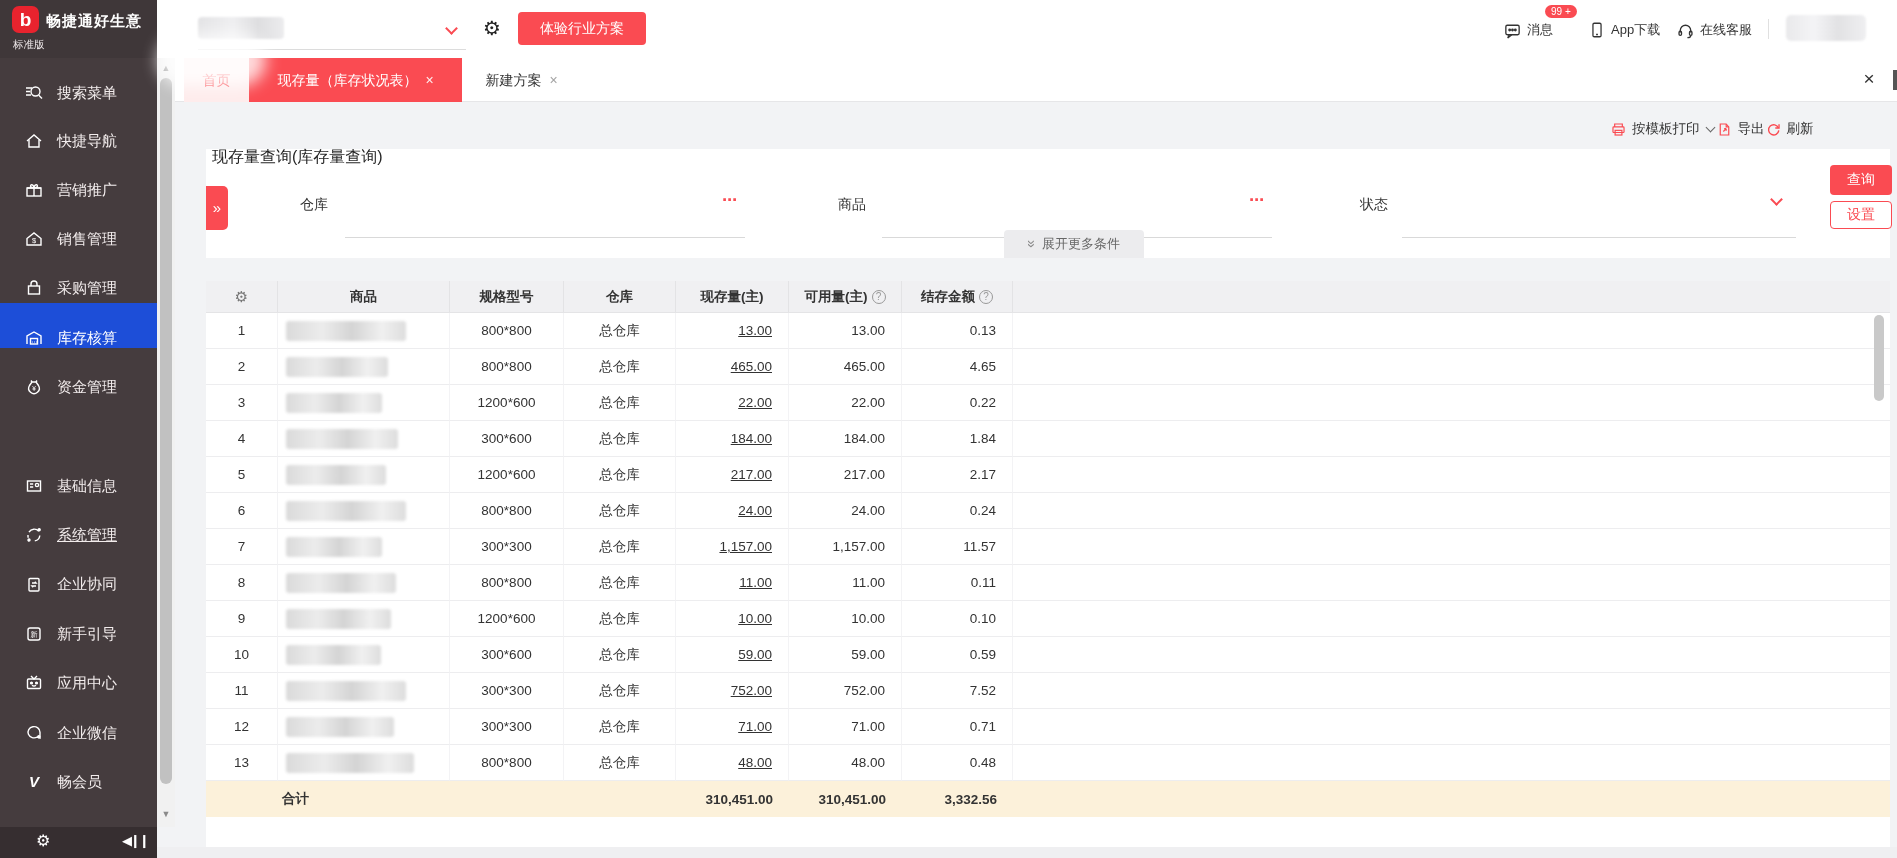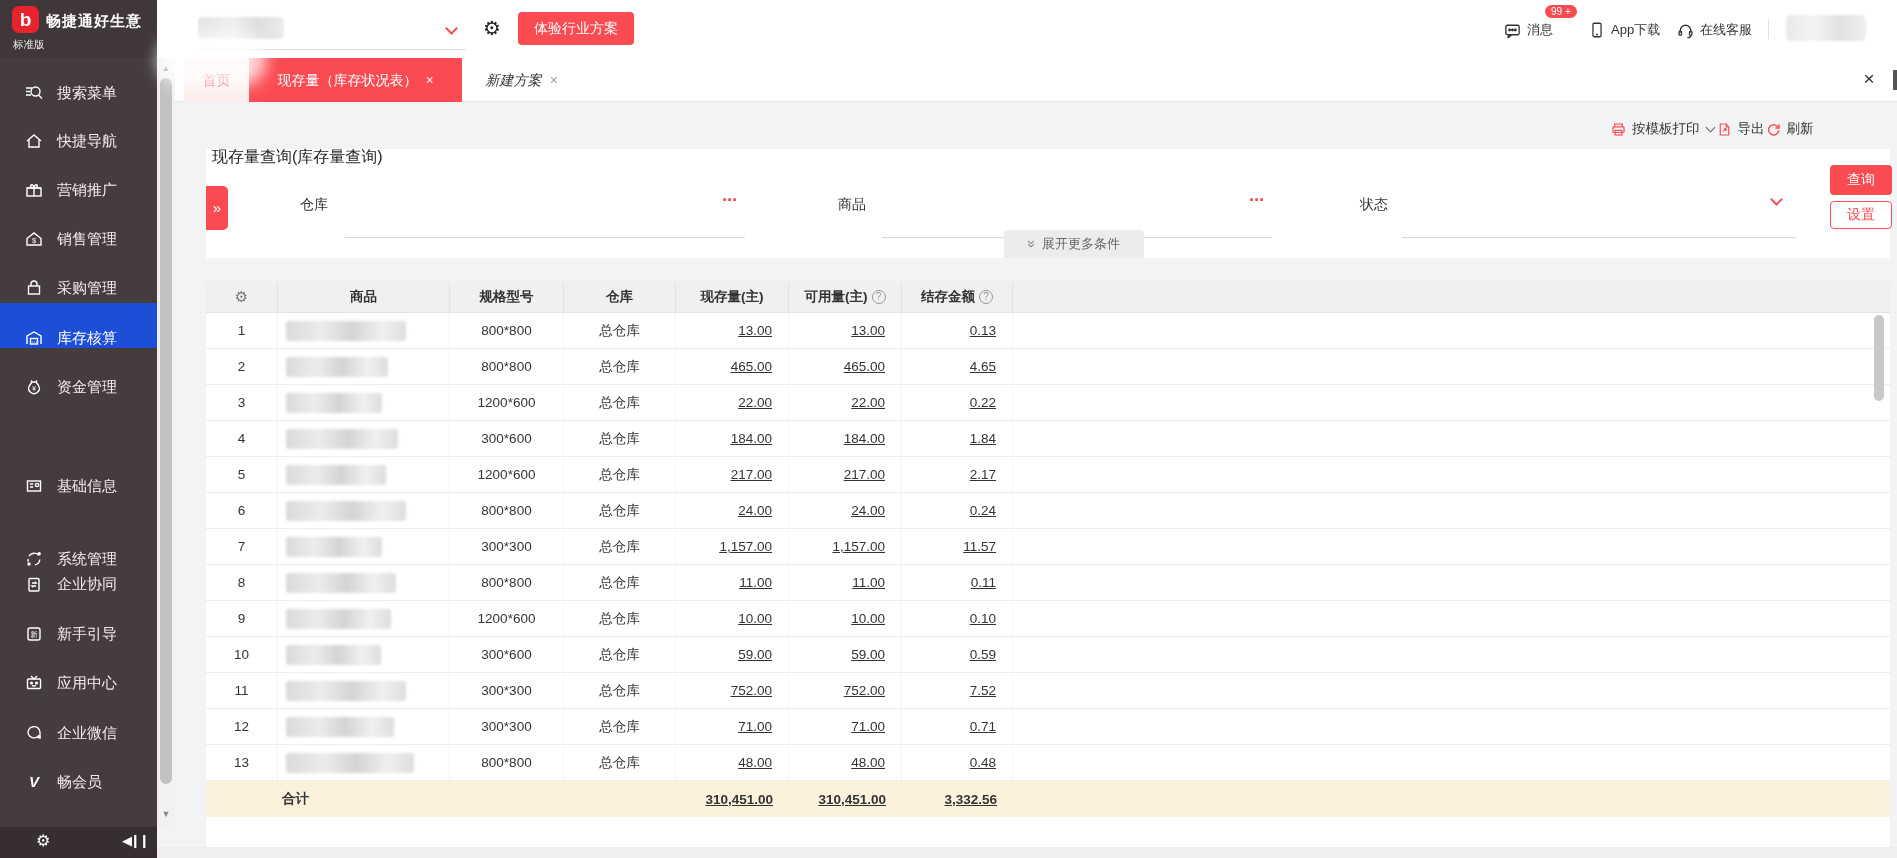--- a/index.html
+++ b/index.html
@@ -11,21 +11,21 @@
   .topnav{position:absolute;left:0;top:0;width:1897px;height:58px;background:#fff;z-index:20;}
   .logo-block{position:absolute;left:0;top:0;width:157px;height:58px;background:#3f3739;color:#fff;}
   .logo-icon{position:absolute;left:12px;top:6px;width:27px;height:27px;background:#e8232e;border-radius:7px;color:#fff;font-size:19px;font-weight:bold;text-align:center;line-height:27px;}
   .brand-name{position:absolute;left:46px;top:12px;font-size:15px;font-weight:bold;letter-spacing:1px;}
   .edition{position:absolute;left:13px;top:38px;font-size:10.5px;color:#f0eaeb;}
   .company-blur{position:absolute;left:198px;top:17px;width:86px;height:22px;background:linear-gradient(90deg,#e3e3e5,#efeff1 40%,#dedee0 70%,#ececee);border-radius:4px;filter:blur(1px);}
   .company-underline{position:absolute;left:198px;top:49px;width:268px;height:1px;background:#dcdcdc;}
   .caret-down{display:inline-block;width:9px;height:9px;border-right:2px solid #fa4b52;border-bottom:2px solid #fa4b52;transform:rotate(45deg);}
   .company-caret{position:absolute;left:447px;top:24px;}
   .top-gear{position:absolute;left:483px;top:16px;font-size:20px;color:#222;line-height:24px;}
-  .exp-btn{position:absolute;left:518px;top:12px;width:116px;height:33px;background:#fa4b52;color:#fff;border:none;border-radius:4px;font-size:14px;text-align:center;line-height:33px;cursor:pointer;}
+  .exp-btn{position:absolute;left:518px;top:12px;width:128px;height:33px;background:#fa4b52;color:#fff;border:none;border-radius:4px;font-size:14px;text-align:center;line-height:33px;cursor:pointer;}
   .tn-item{position:absolute;top:19px;height:22px;display:flex;align-items:center;gap:5px;font-size:13px;color:#333;}
   .tn-item svg{display:block;}
   .badge{position:absolute;left:1545px;top:5px;background:#fa4b52;color:#fff;font-size:10px;line-height:13px;padding:0 6px;border-radius:8px;z-index:2;}
   .tn-divider{position:absolute;left:1768px;top:19px;width:1px;height:20px;background:#e0e0e0;}
   .user-blur{position:absolute;left:1786px;top:15px;width:80px;height:26px;background:linear-gradient(90deg,#e9e9eb,#f4f4f6 35%,#e2e2e4 65%,#efeff1);border-radius:5px;filter:blur(1px);}
   .smudge{position:absolute;left:158px;top:34px;width:108px;height:52px;background:rgba(255,255,255,.8);border-radius:26px;filter:blur(8px);z-index:40;pointer-events:none;}
 
   
   .sidebar{position:absolute;left:0;top:58px;width:157px;height:769px;background:#453c3e;z-index:10;}
   .side-item{position:absolute;left:0;width:157px;height:45px;display:flex;align-items:flex-end;padding-left:24px;gap:13px;color:#f2ecec;font-size:15px;cursor:pointer;}
@@ -36,21 +36,21 @@
   .sf-collapse{position:absolute;left:122px;top:6px;color:#fff;font-size:13px;letter-spacing:-2px;}
   .side-scroll{position:absolute;left:157px;top:58px;width:18px;height:769px;background:#f1f1f1;z-index:11;}
   .ss-arrow{position:absolute;left:0;width:18px;height:16px;color:#8a8a8a;font-size:9px;text-align:center;line-height:16px;}
   .ss-thumb{position:absolute;left:3px;top:20px;width:12px;height:706px;background:#c1c1c1;border-radius:6px;}
 
   
   .tabbar{position:absolute;left:175px;top:58px;width:1722px;height:44px;background:#fff;border-bottom:1px solid #e6e6e8;z-index:15;}
   .tab{position:absolute;top:0;height:44px;line-height:44px;text-align:center;font-size:14px;cursor:pointer;white-space:nowrap;}
   .tab-home{left:9px;width:65px;background:#feecec;color:#fa4b52;}
   .tab-active{left:74px;width:213px;background:#fa4b52;color:#fff;}
-  .tab-plain{left:299px;width:95px;color:#333;font-style:italic;}
+  .tab-plain{left:299px;width:95px;color:#333;}
   .tab .x{font-size:14px;margin-left:8px;opacity:.9;cursor:pointer;}
   .tab-plain .x{color:#999;}
   .close-all{position:absolute;left:1682px;top:9px;width:24px;height:24px;font-size:19px;line-height:24px;text-align:center;color:#333;cursor:pointer;}
   .tab-sliver{position:absolute;left:1718px;top:12px;width:4px;height:20px;background:#555;}
 
   
   .page-title{position:absolute;left:212px;top:115px;font-size:16px;color:#262626;z-index:5;margin-top:32px;}
   .tb-actions{position:absolute;left:1610px;top:120px;display:flex;align-items:center;z-index:5;}
   .tb-act{display:flex;align-items:center;gap:5px;font-size:13.5px;color:#333;cursor:pointer;}
   .tb-act svg{color:#fa4b52;display:block;}
@@ -71,21 +71,21 @@
   
   .table-card{position:absolute;left:206px;top:281px;width:1684px;height:566px;background:#fff;z-index:4;}
   .trow{display:grid;grid-template-columns:72px 172px 114px 112px 113px 113px 111px 1fr;}
   .thead{height:32px;background:#f0f0f2;}
   .thead .cell{border-bottom:1px solid #e4e4e6;border-right:1px solid #e3e3e5;font-weight:bold;font-size:13.5px;display:flex;align-items:center;justify-content:center;gap:4px;color:#333;}
   .thead .cell:last-child{border-right:none;}
   .tbody-row{height:36px;cursor:default;}
   .tbody-row .cell{border-bottom:1px solid #ededef;border-right:1px solid #f3f3f5;font-size:13.5px;display:flex;align-items:center;color:#333;}
   .tbody-row .cell:last-child{border-right:none;}
   .c-center{justify-content:center;}
-  .c-right{justify-content:flex-end;padding-right:16px;text-decoration:underline;}
+  .c-right{justify-content:flex-end;padding-right:16px;}
   .c-num{color:#666;}
   .qty-link{text-decoration:underline;cursor:pointer;color:#333;}
   .blur-pill{height:20px;margin-left:8px;border-radius:3px;filter:blur(1.5px);background:linear-gradient(90deg,#dadada,#ececec 30%,#d4d4d4 55%,#f0f0f0 80%,#dddddd);}
   .total-row{height:36px;background:#fcf1da;font-weight:bold;}
   .total-row .cell{font-size:13.5px;display:flex;align-items:center;color:#333;}
   .help-q{display:inline-flex;width:14px;height:14px;border:1px solid #999;border-radius:50%;color:#999;font-size:10px;font-weight:normal;align-items:center;justify-content:center;}
   .gear-sm{color:#777;font-size:15px;}
   .tscroll{position:absolute;left:1668px;top:34px;width:10px;height:86px;background:#c9c9c9;border-radius:5px;}
 
   .bottom-bar{position:absolute;left:157px;top:847px;width:1740px;height:11px;background:#efeff1;}
@@ -195,21 +195,21 @@
         <span>资金管理</span>
       </div>
       <div class="side-item" style="top: 393px;">
         <svg width="20" height="20" viewBox="0 0 20 20" fill="none" stroke="#fff" stroke-width="1.4">
           <rect x="3.5" y="5" width="13" height="10"></rect>
           <path d="M6 8h3.2M6 11h3.2"></path>
           <circle cx="13" cy="9" r="1.6"></circle>
         </svg>
         <span>基础信息</span>
       </div>
-      <div class="side-item" style="top: 466px;">
+      <div class="side-item" style="top: 442px; text-decoration: underline;">
         <svg width="20" height="20" viewBox="0 0 20 20" fill="none" stroke="#fff" stroke-width="1.4">
           <path d="M14.8 6.3A6 6 0 0 0 5 7.2M15.8 10.5a6 6 0 0 1-5 5.4M4.3 12.8A6 6 0 0 1 4 10"></path>
           <circle cx="15.2" cy="4.8" r="1" fill="#fff"></circle>
           <circle cx="5" cy="15" r="1" fill="#fff"></circle>
         </svg>
         <span>系统管理</span>
       </div>
       <div class="side-item" style="top: 491px;">
         <svg width="20" height="20" viewBox="0 0 20 20" fill="none" stroke="#fff" stroke-width="1.4">
           <rect x="5" y="4.5" width="10" height="12.5" rx="1"></rect>

